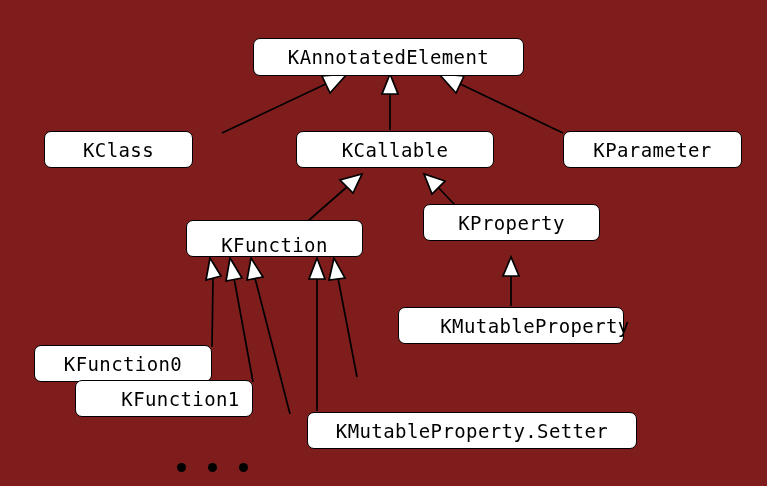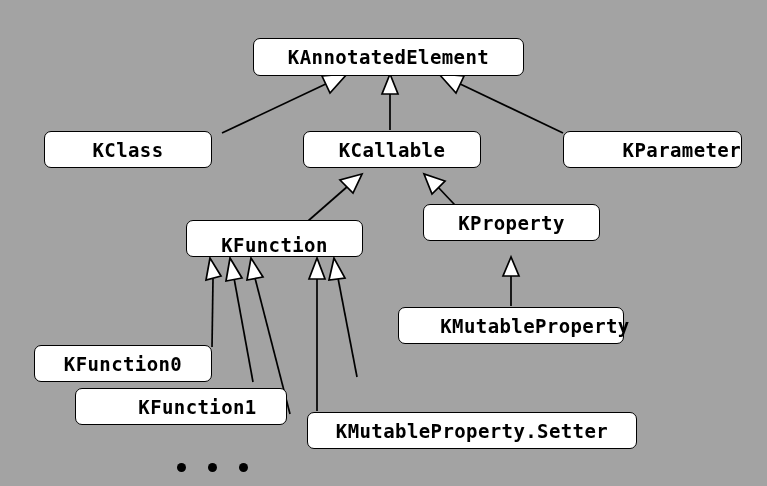--- a/index.html
+++ b/index.html
@@ -4,24 +4,23 @@
 <style>
   html, body {
     margin: 0;
     padding: 0;
     background: #ffffff;
   }
   #diagram-root {
     position: relative;
     width: 767px;
     height: 486px;
-    background: #a3a3a3;
+    background: #7f1d1d;
     font-family: "DejaVu Sans Mono", "Liberation Mono", monospace;
     overflow: hidden;
-    font-weight: bold;
   }
   #edge-layer {
     position: absolute;
     left: 0;
     top: 0;
     width: 767px;
     height: 486px;
   }
   .node-box {
     position: absolute;
@@ -117,49 +116,49 @@
         <polygon points="334,258 329,280 345,278" fill="#ffffff" stroke="#000000" stroke-width="1.7"></polygon>
       </g>
 
     </g>
   </svg>
 
   <div class="node-box" style="left:253px; top:38px; width:271px; height:38px;">
     <span>KAnnotatedElement</span>
   </div>
 
-  <div class="node-box" style="left:44px; top:131px; width:168px; height:37px;">
+  <div class="node-box" style="left:44px; top:131px; width:149px; height:37px;">
     <span>KClass</span>
   </div>
 
-  <div class="node-box" style="left:303px; top:131px; width:178px; height:37px;">
+  <div class="node-box" style="left:296px; top:131px; width:198px; height:37px;">
     <span>KCallable</span>
   </div>
 
-  <div class="node-box" style="left:563px; top:131px; width:179px; height:37px;justify-content:flex-end;">
+  <div class="node-box" style="left:563px; top:131px; width:179px; height:37px;">
     <span>KParameter</span>
   </div>
 
   <div class="node-box" style="left:186px; top:220px; width:177px; height:37px;align-items:flex-end;">
     <span>KFunction</span>
   </div>
 
   <div class="node-box" style="left:423px; top:204px; width:177px; height:37px;">
     <span>KProperty</span>
   </div>
 
   <div class="node-box" style="left:398px; top:307px; width:226px; height:37px;padding-left:48px;">
     <span>KMutableProperty</span>
   </div>
 
   <div class="node-box" style="left:34px; top:345px; width:178px; height:37px; z-index:7;">
     <span>KFunction0</span>
   </div>
 
-  <div class="node-box" style="left:75px; top:388px; width:212px; height:37px; z-index:8;padding-left:33px;">
+  <div class="node-box" style="left:75px; top:380px; width:178px; height:37px; z-index:8;padding-left:33px;">
     <span>KFunction1</span>
   </div>
 
 
 
   <div class="node-box" style="left:307px; top:412px; width:330px; height:37px; z-index:9;align-items:center;">
     <span>KMutableProperty.Setter</span>
   </div>
 
   <div id="ellipsis-group" style="left:177px; top:463px;">

